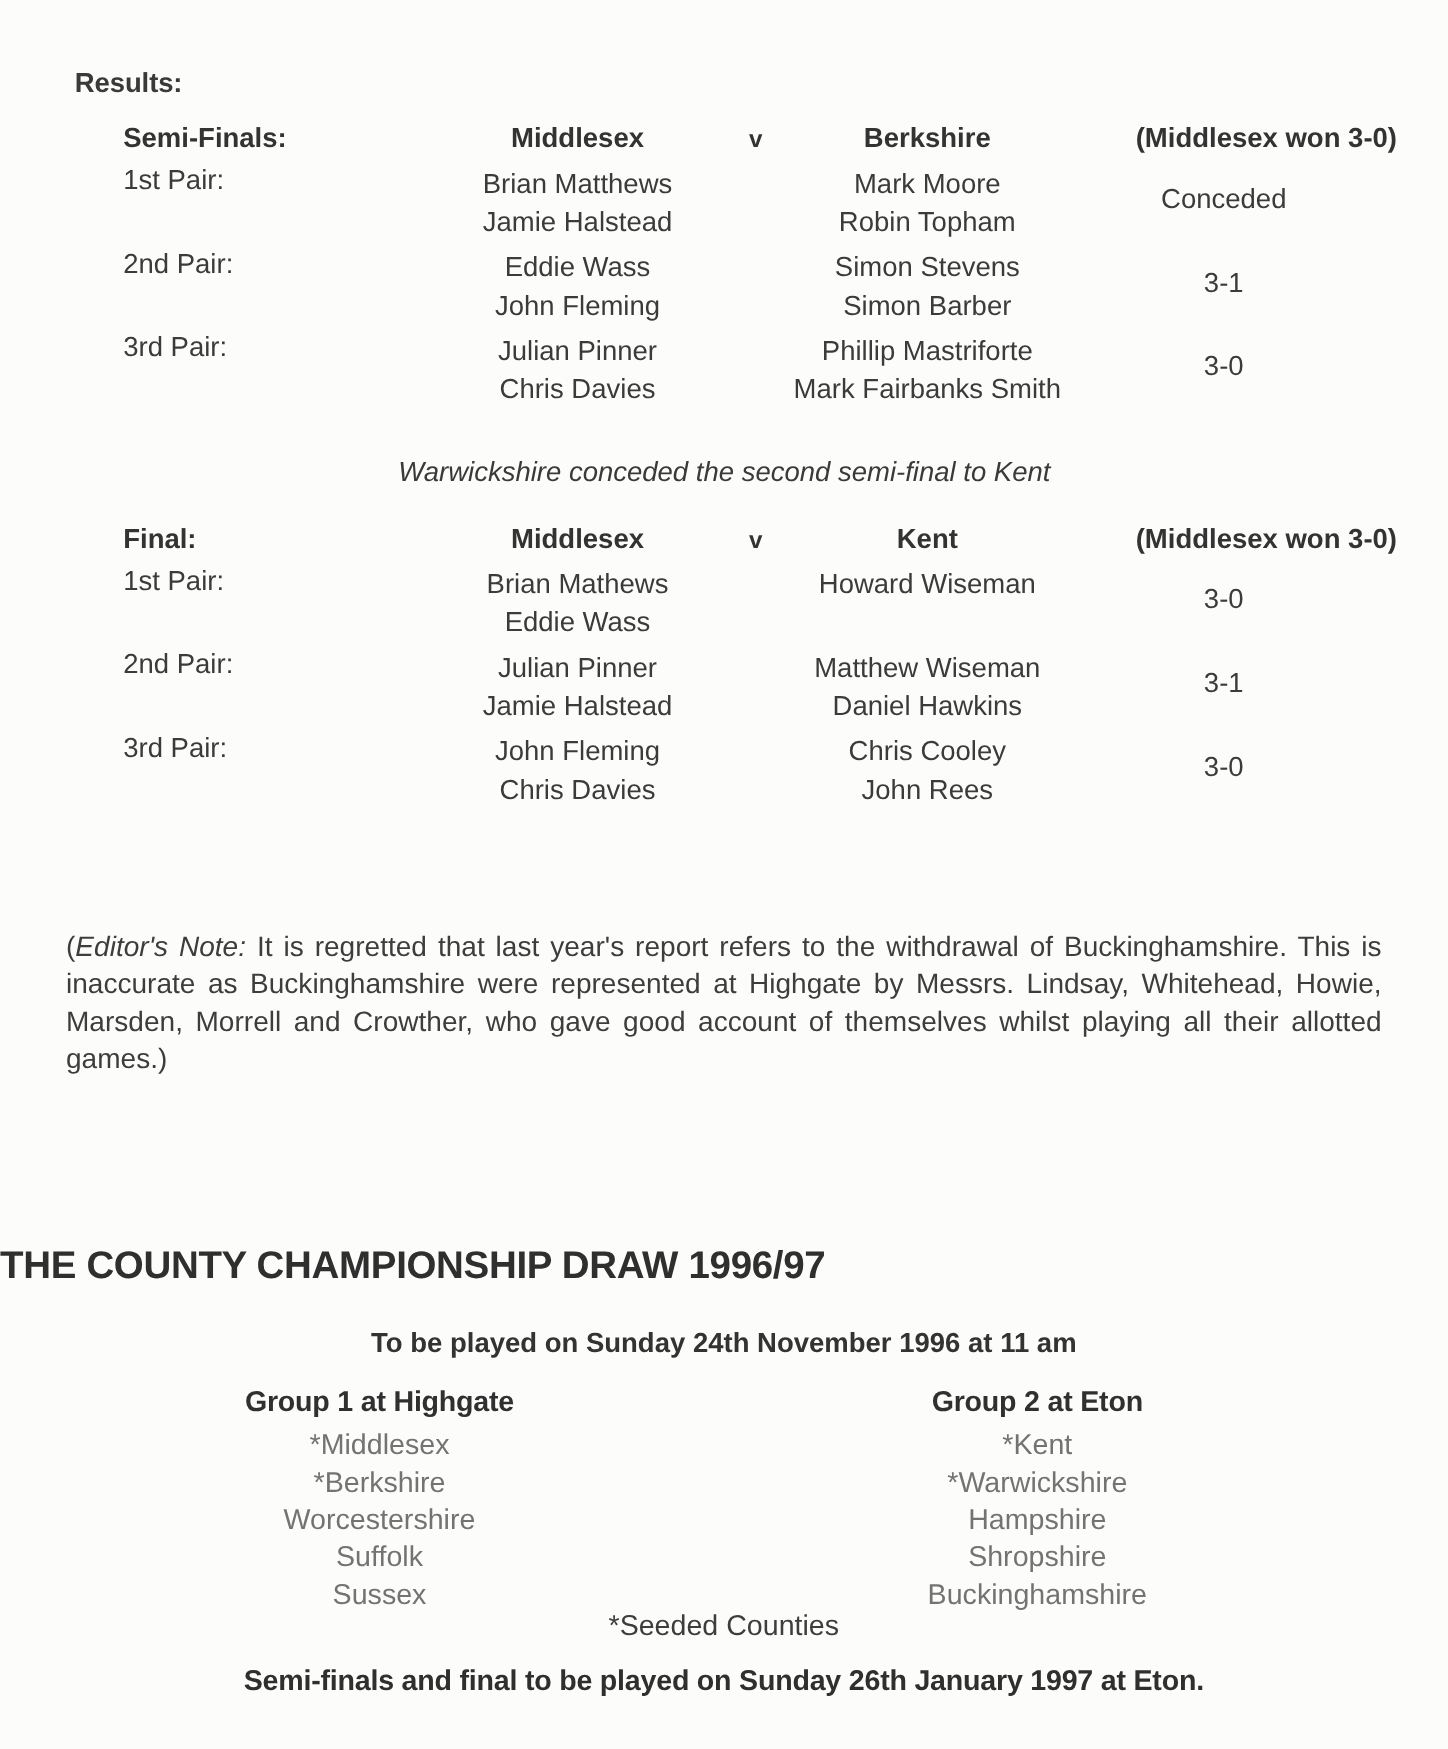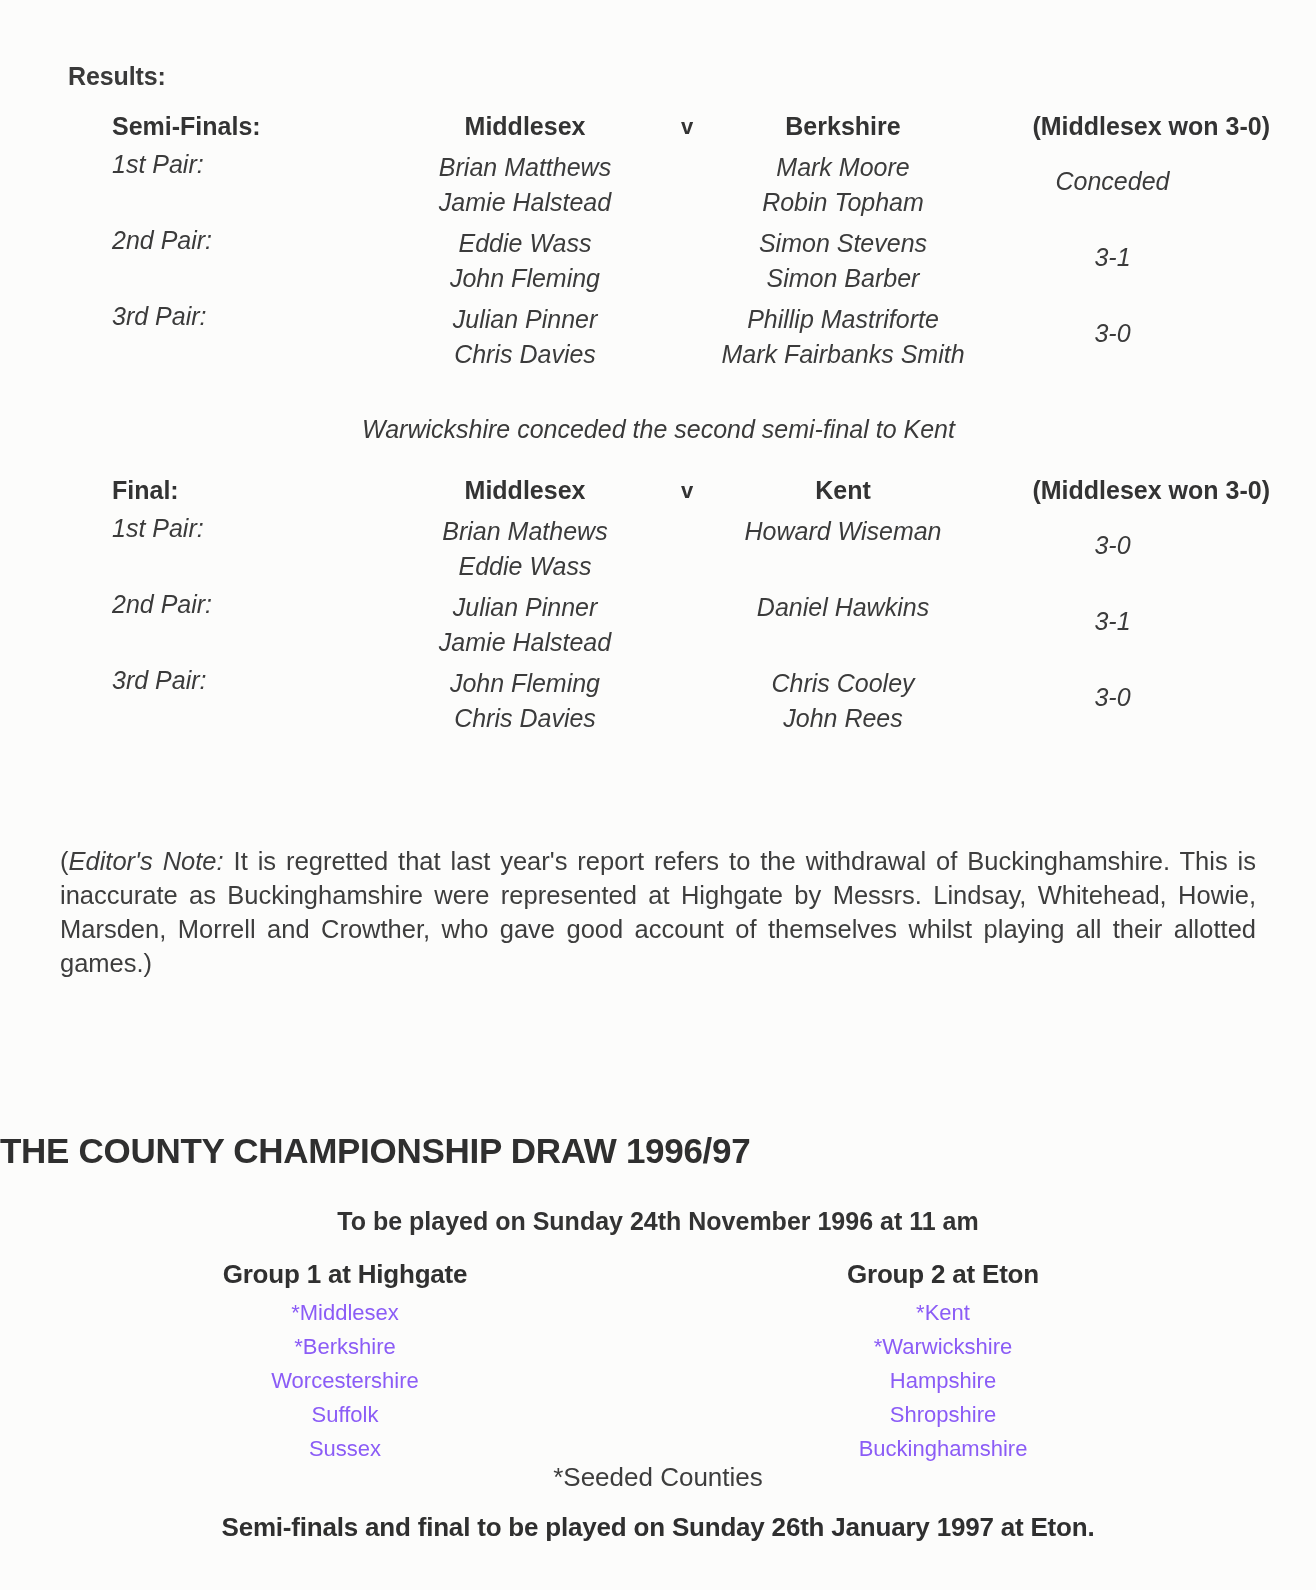--- a/index.html
+++ b/index.html
@@ -82,21 +82,20 @@
     left: 960px;
     width: 310px;
     top: 0;
     text-align: right;
     white-space: nowrap;
   }
 
   .pair-row {
     position: relative;
     height: 76px;
-    font-style: italic;
   }
   .pair-label {
     position: absolute;
     left: 112px;
     top: 0;
     font-size: 25px;
     white-space: nowrap;
   }
   .pair-home {
     position: absolute;
@@ -187,23 +186,23 @@
   #group-col-2 { left: 733px; }
 
   .group-title {
     font-size: 26px;
     font-weight: bold;
     color: #303030;
     margin-bottom: 6px;
     letter-spacing: -0.2px;
   }
   .group-team {
-    font-size: 22px;
+    font-size: 26px;
     line-height: 34px;
-    color: #8b5cf6;
+    color: #737373;
     font-family: "Liberation Sans", sans-serif;
   }
 
   #seeded-note {
     position: absolute;
     left: 0;
     width: 1316px;
     top: 1462px;
     text-align: center;
     font-size: 26px;
@@ -305,20 +304,21 @@
       <div class="pair-score">3-0</div>
     </div>
 
     <div class="pair-row">
       <div class="pair-label">2nd Pair:</div>
       <div class="pair-home">
         <div>Julian Pinner</div>
         <div>Jamie Halstead</div>
       </div>
       <div class="pair-away">
+        <div>Matthew Wiseman</div>
         <div>Daniel Hawkins</div>
       </div>
       <div class="pair-score">3-1</div>
     </div>
 
     <div class="pair-row">
       <div class="pair-label">3rd Pair:</div>
       <div class="pair-home">
         <div>John Fleming</div>
         <div>Chris Davies</div>

